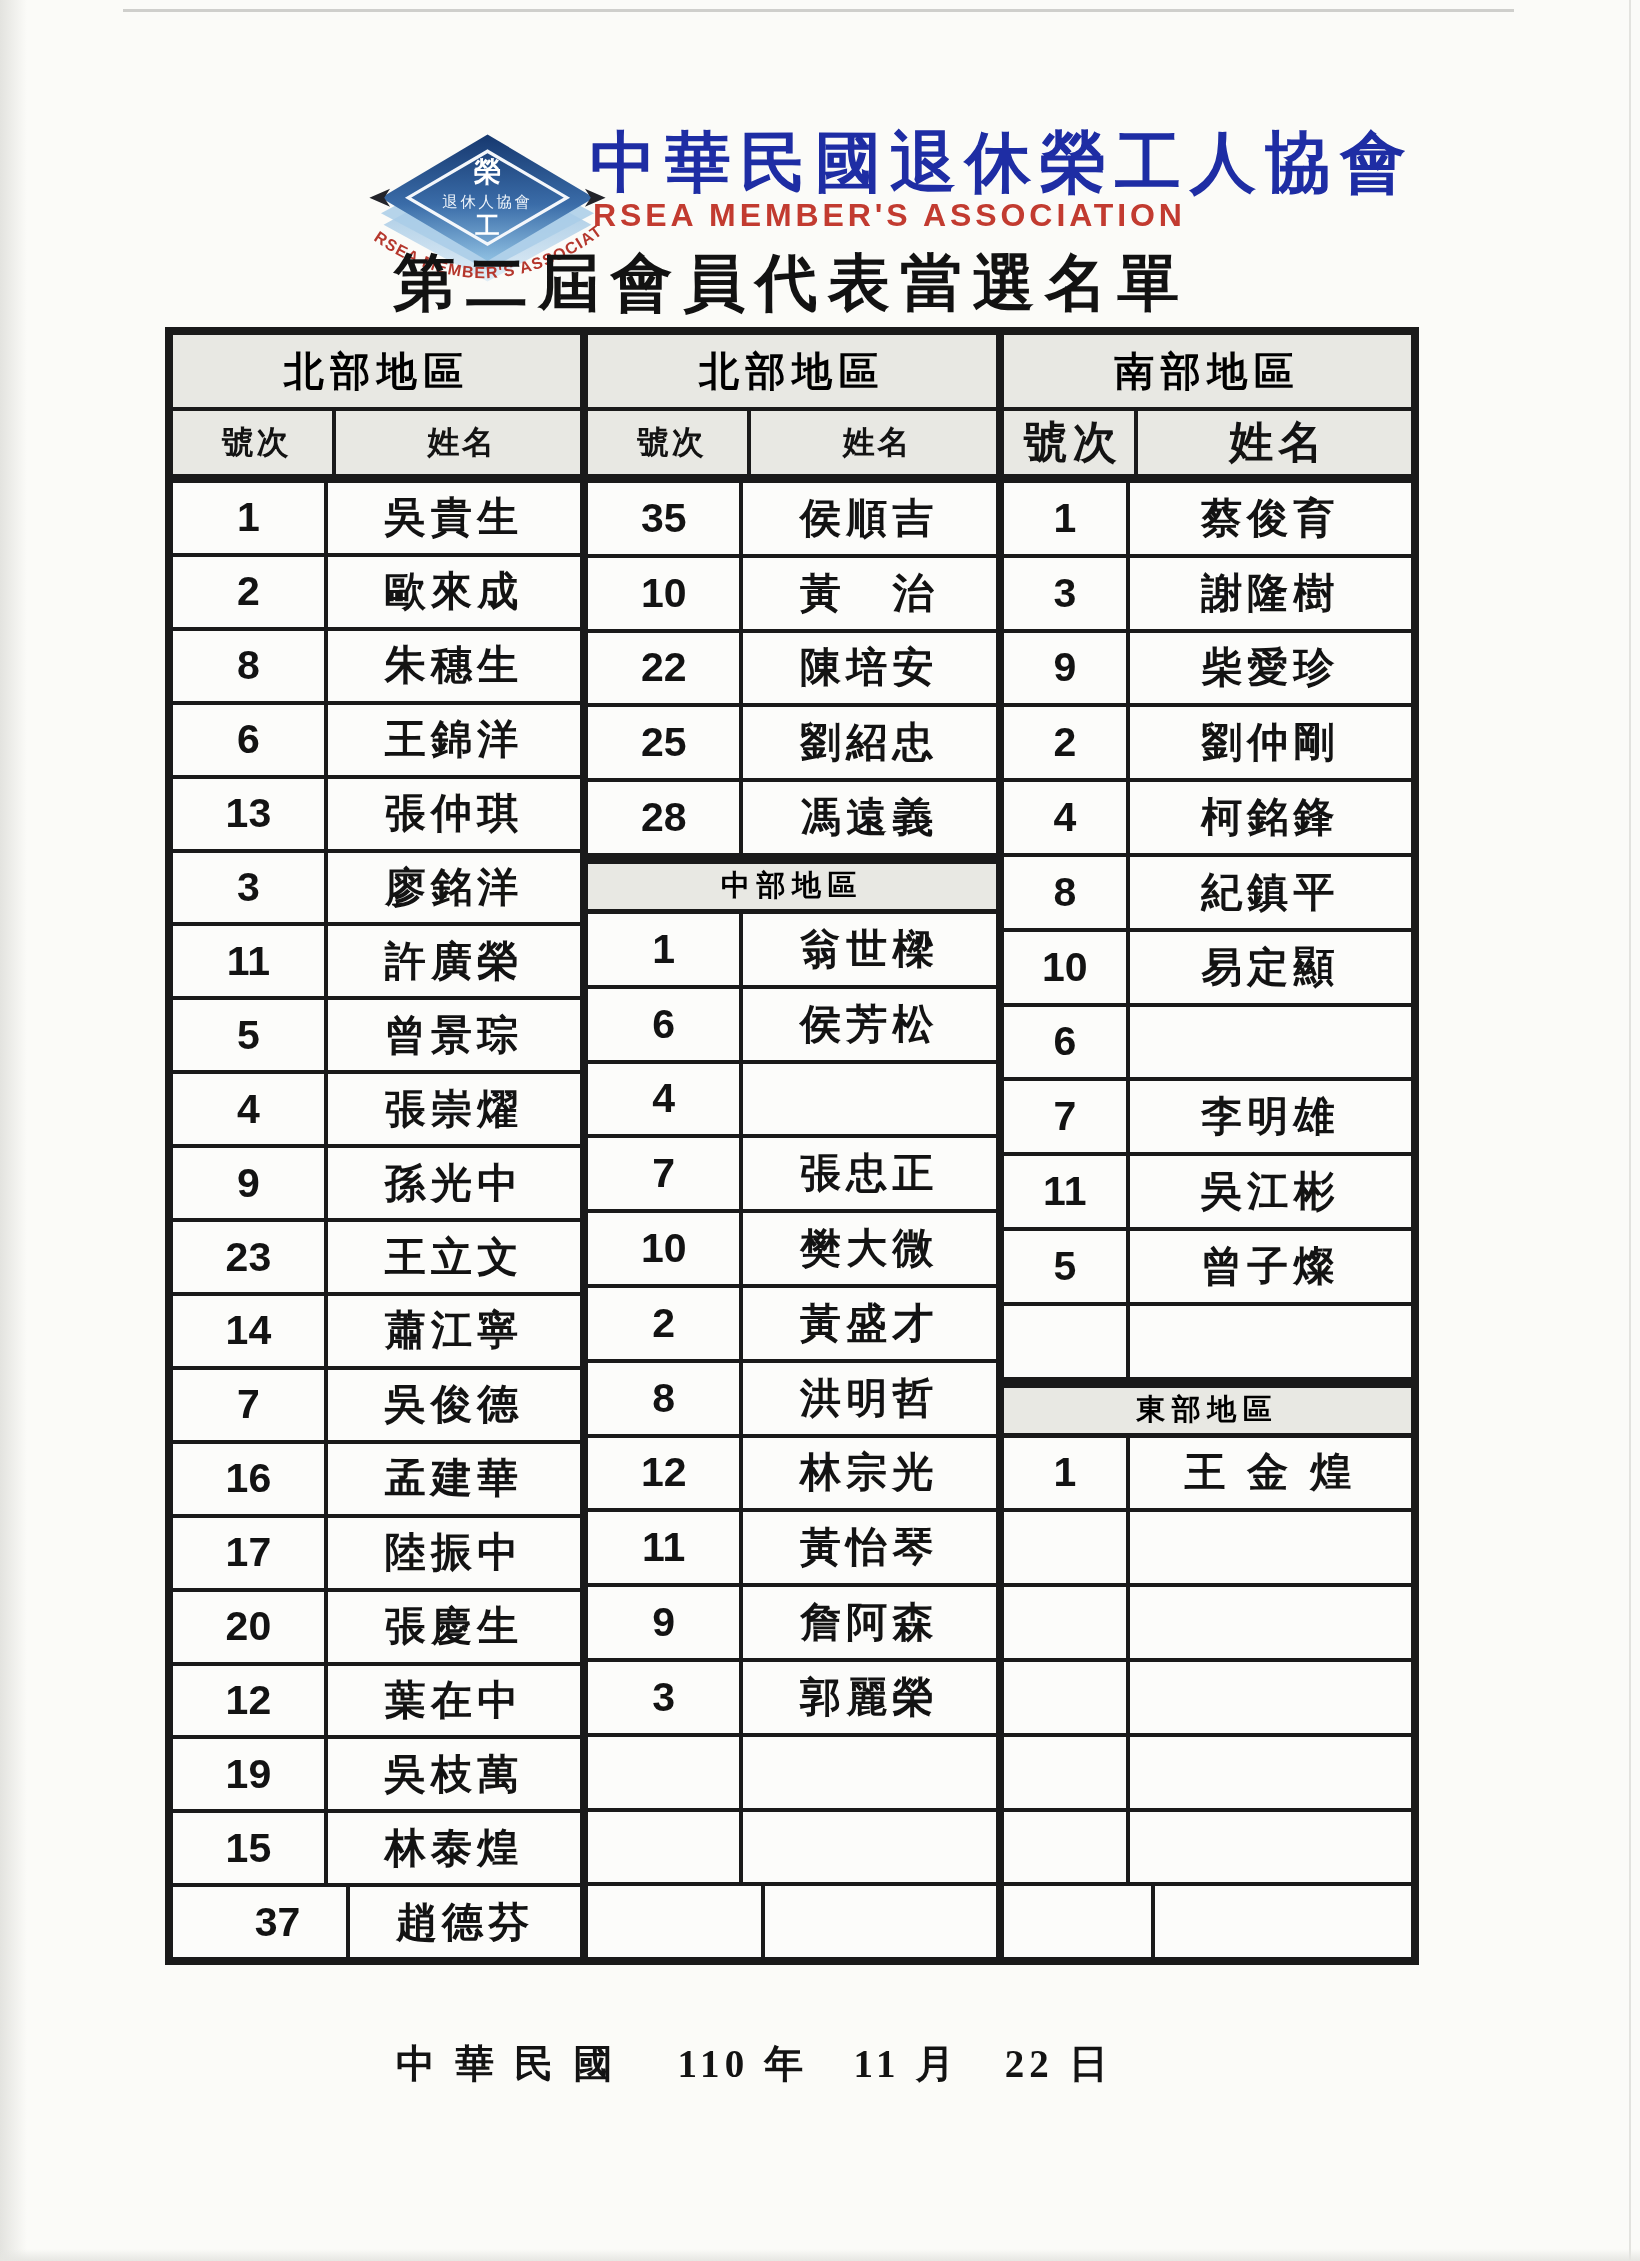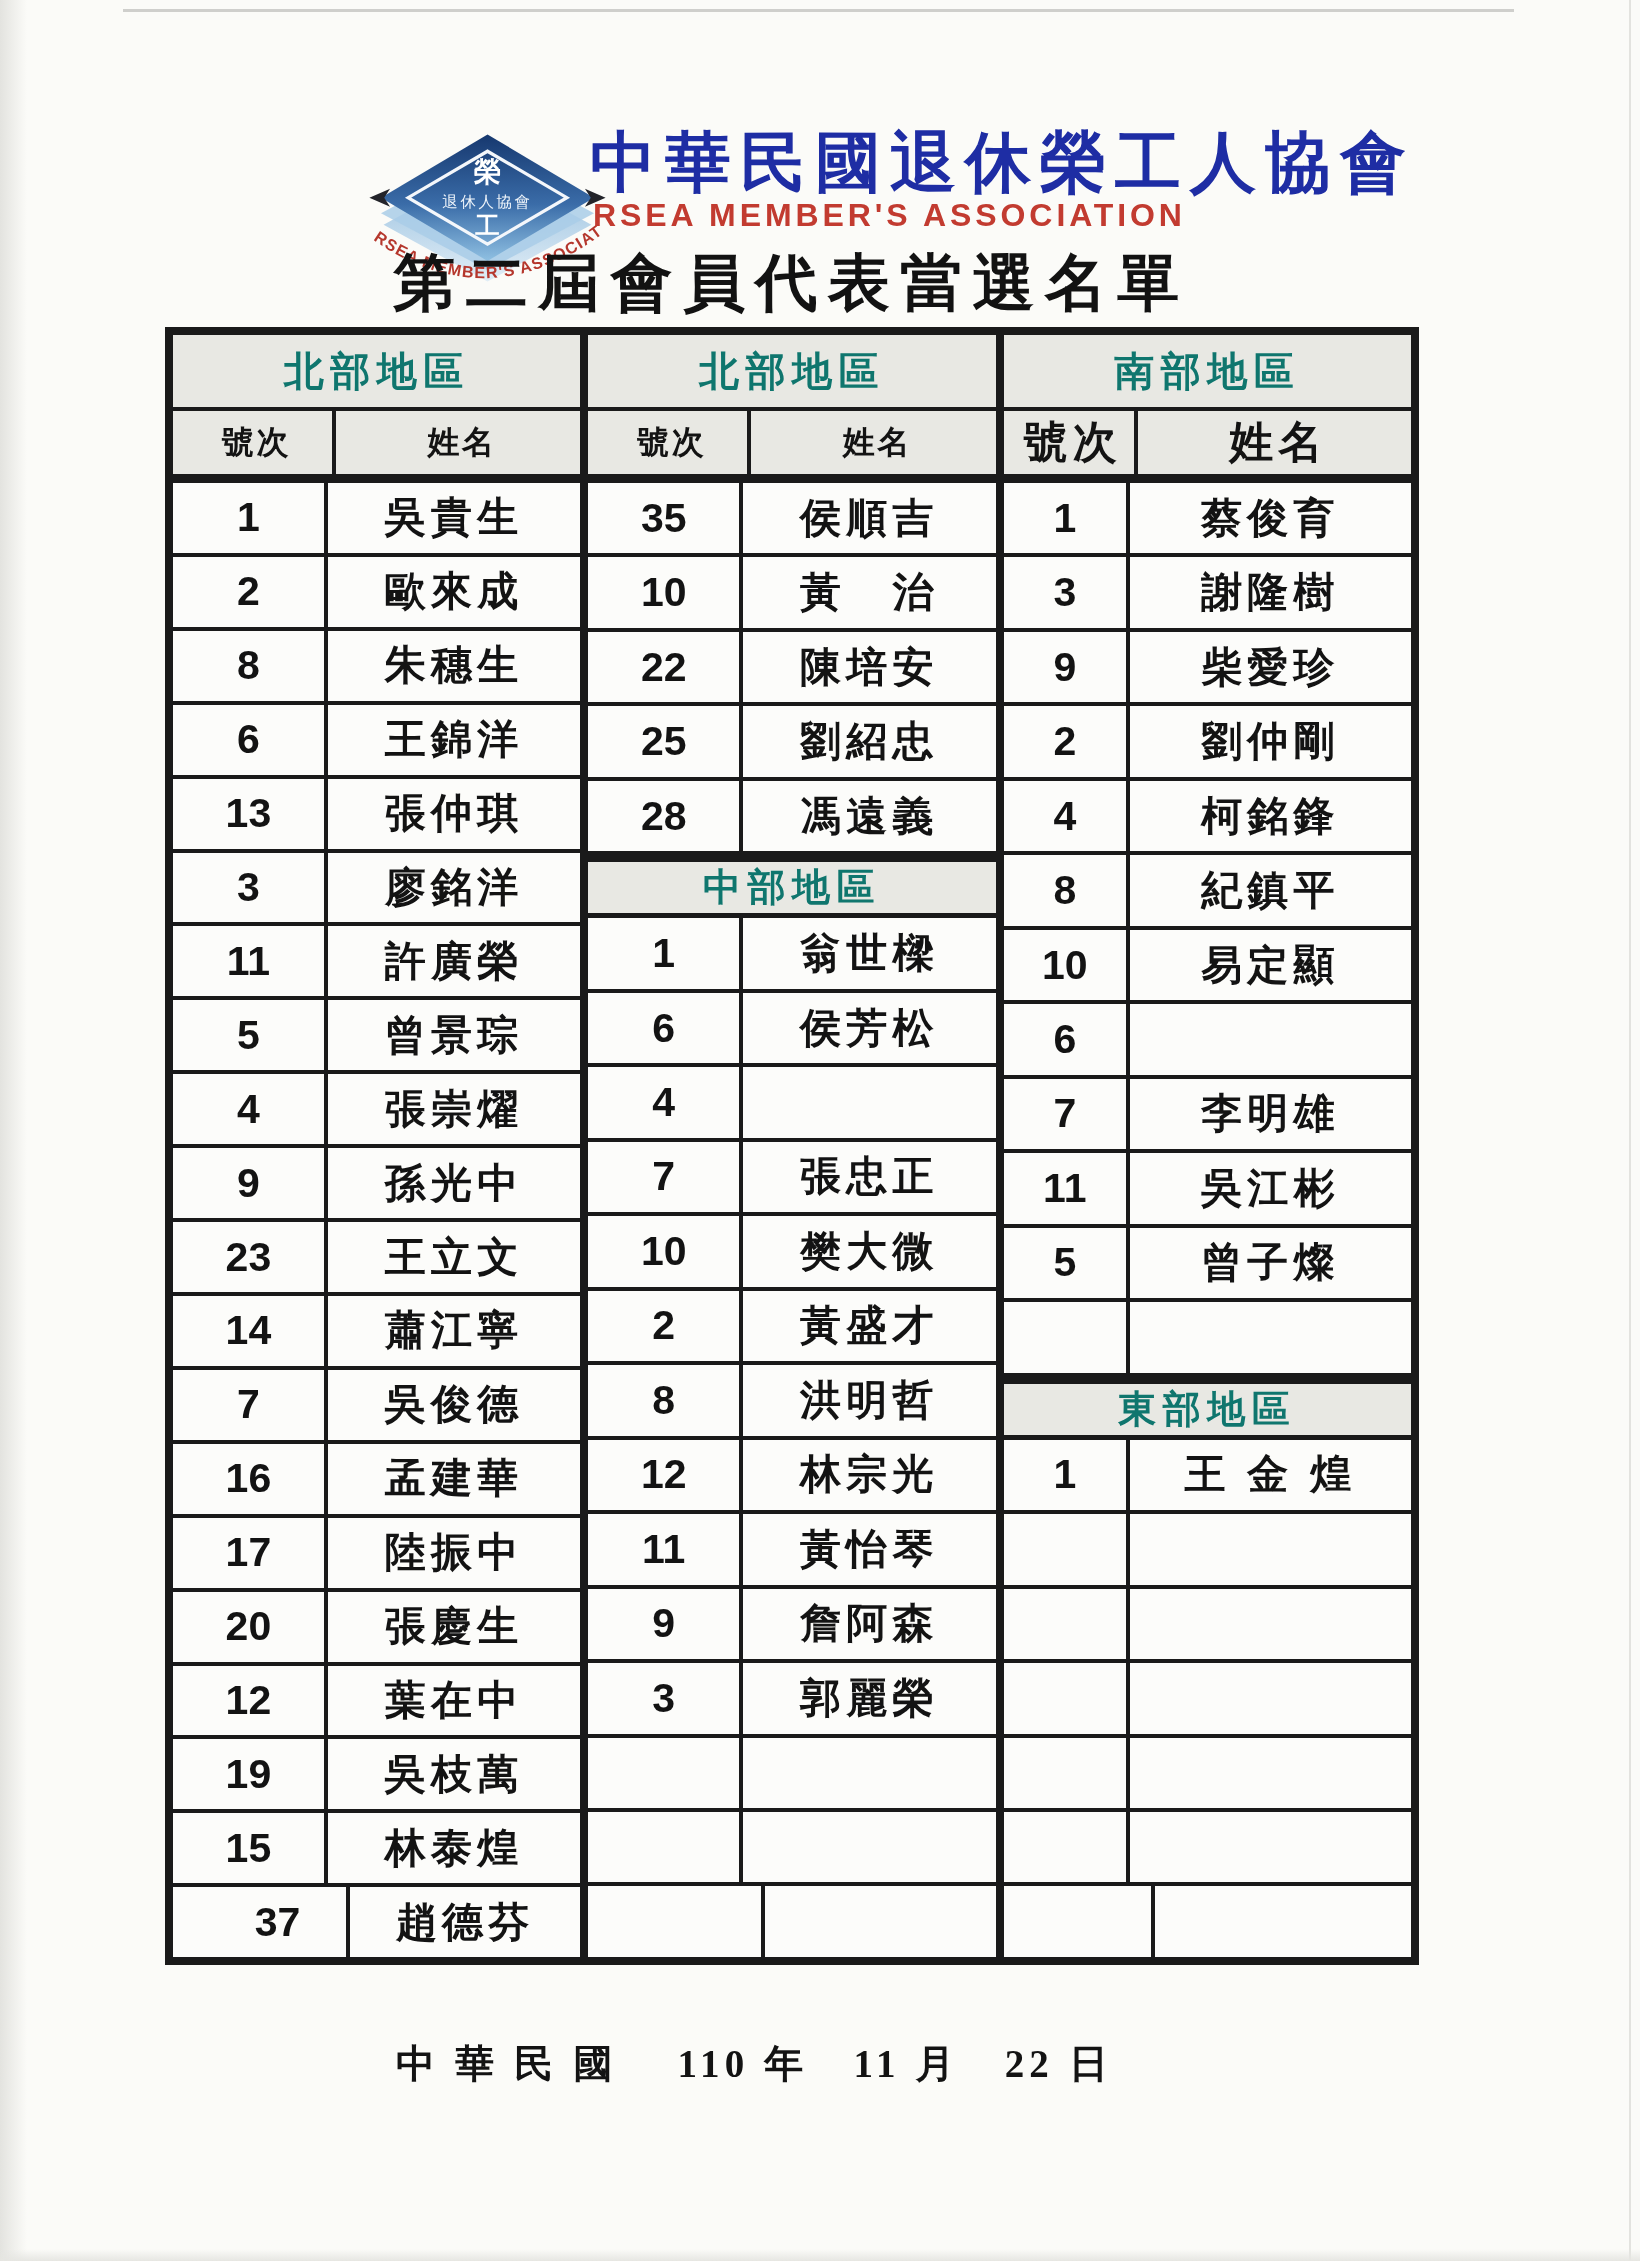--- a/index.html
+++ b/index.html
@@ -41,25 +41,25 @@
     border:8.4px solid #1a1a1a;background:#fcfcfa;
     display:flex;box-sizing:border-box;
   }
   .rcol{flex:1 1 0;display:flex;flex-direction:column;min-width:0;box-sizing:border-box;}
   .rcol:not(:last-child){border-right:8.4px solid #1a1a1a;}
 
   .region-header{
     flex:0 0 76px;box-sizing:border-box;
     background:#e8e8e3;border-bottom:4.5px solid #1a1a1a;
     display:flex;align-items:center;justify-content:center;
-    font-weight:700;font-size:40px;letter-spacing:6.5px;color:#0f766e;
+    font-weight:700;font-size:40px;letter-spacing:6.5px;color:#000000;
   }
   .region-header.inner{
     flex:0 0 57px;border-top:7.1px solid #1a1a1a;border-bottom:5.8px solid #1a1a1a;
-    font-size:38px;
+    font-size:29px;
   }
   .trow{
     flex:1 1 0;display:flex;min-height:0;box-sizing:border-box;
     border-bottom:4.5px solid #1a1a1a;
   }
   .rcol > :last-child{border-bottom:none;padding-left:36px;}
   .trow.subheader{
     flex:0 0 72px;background:#e8e8e3;border-bottom:9px solid #1a1a1a;
   }
   .cell{display:flex;align-items:center;justify-content:center;

